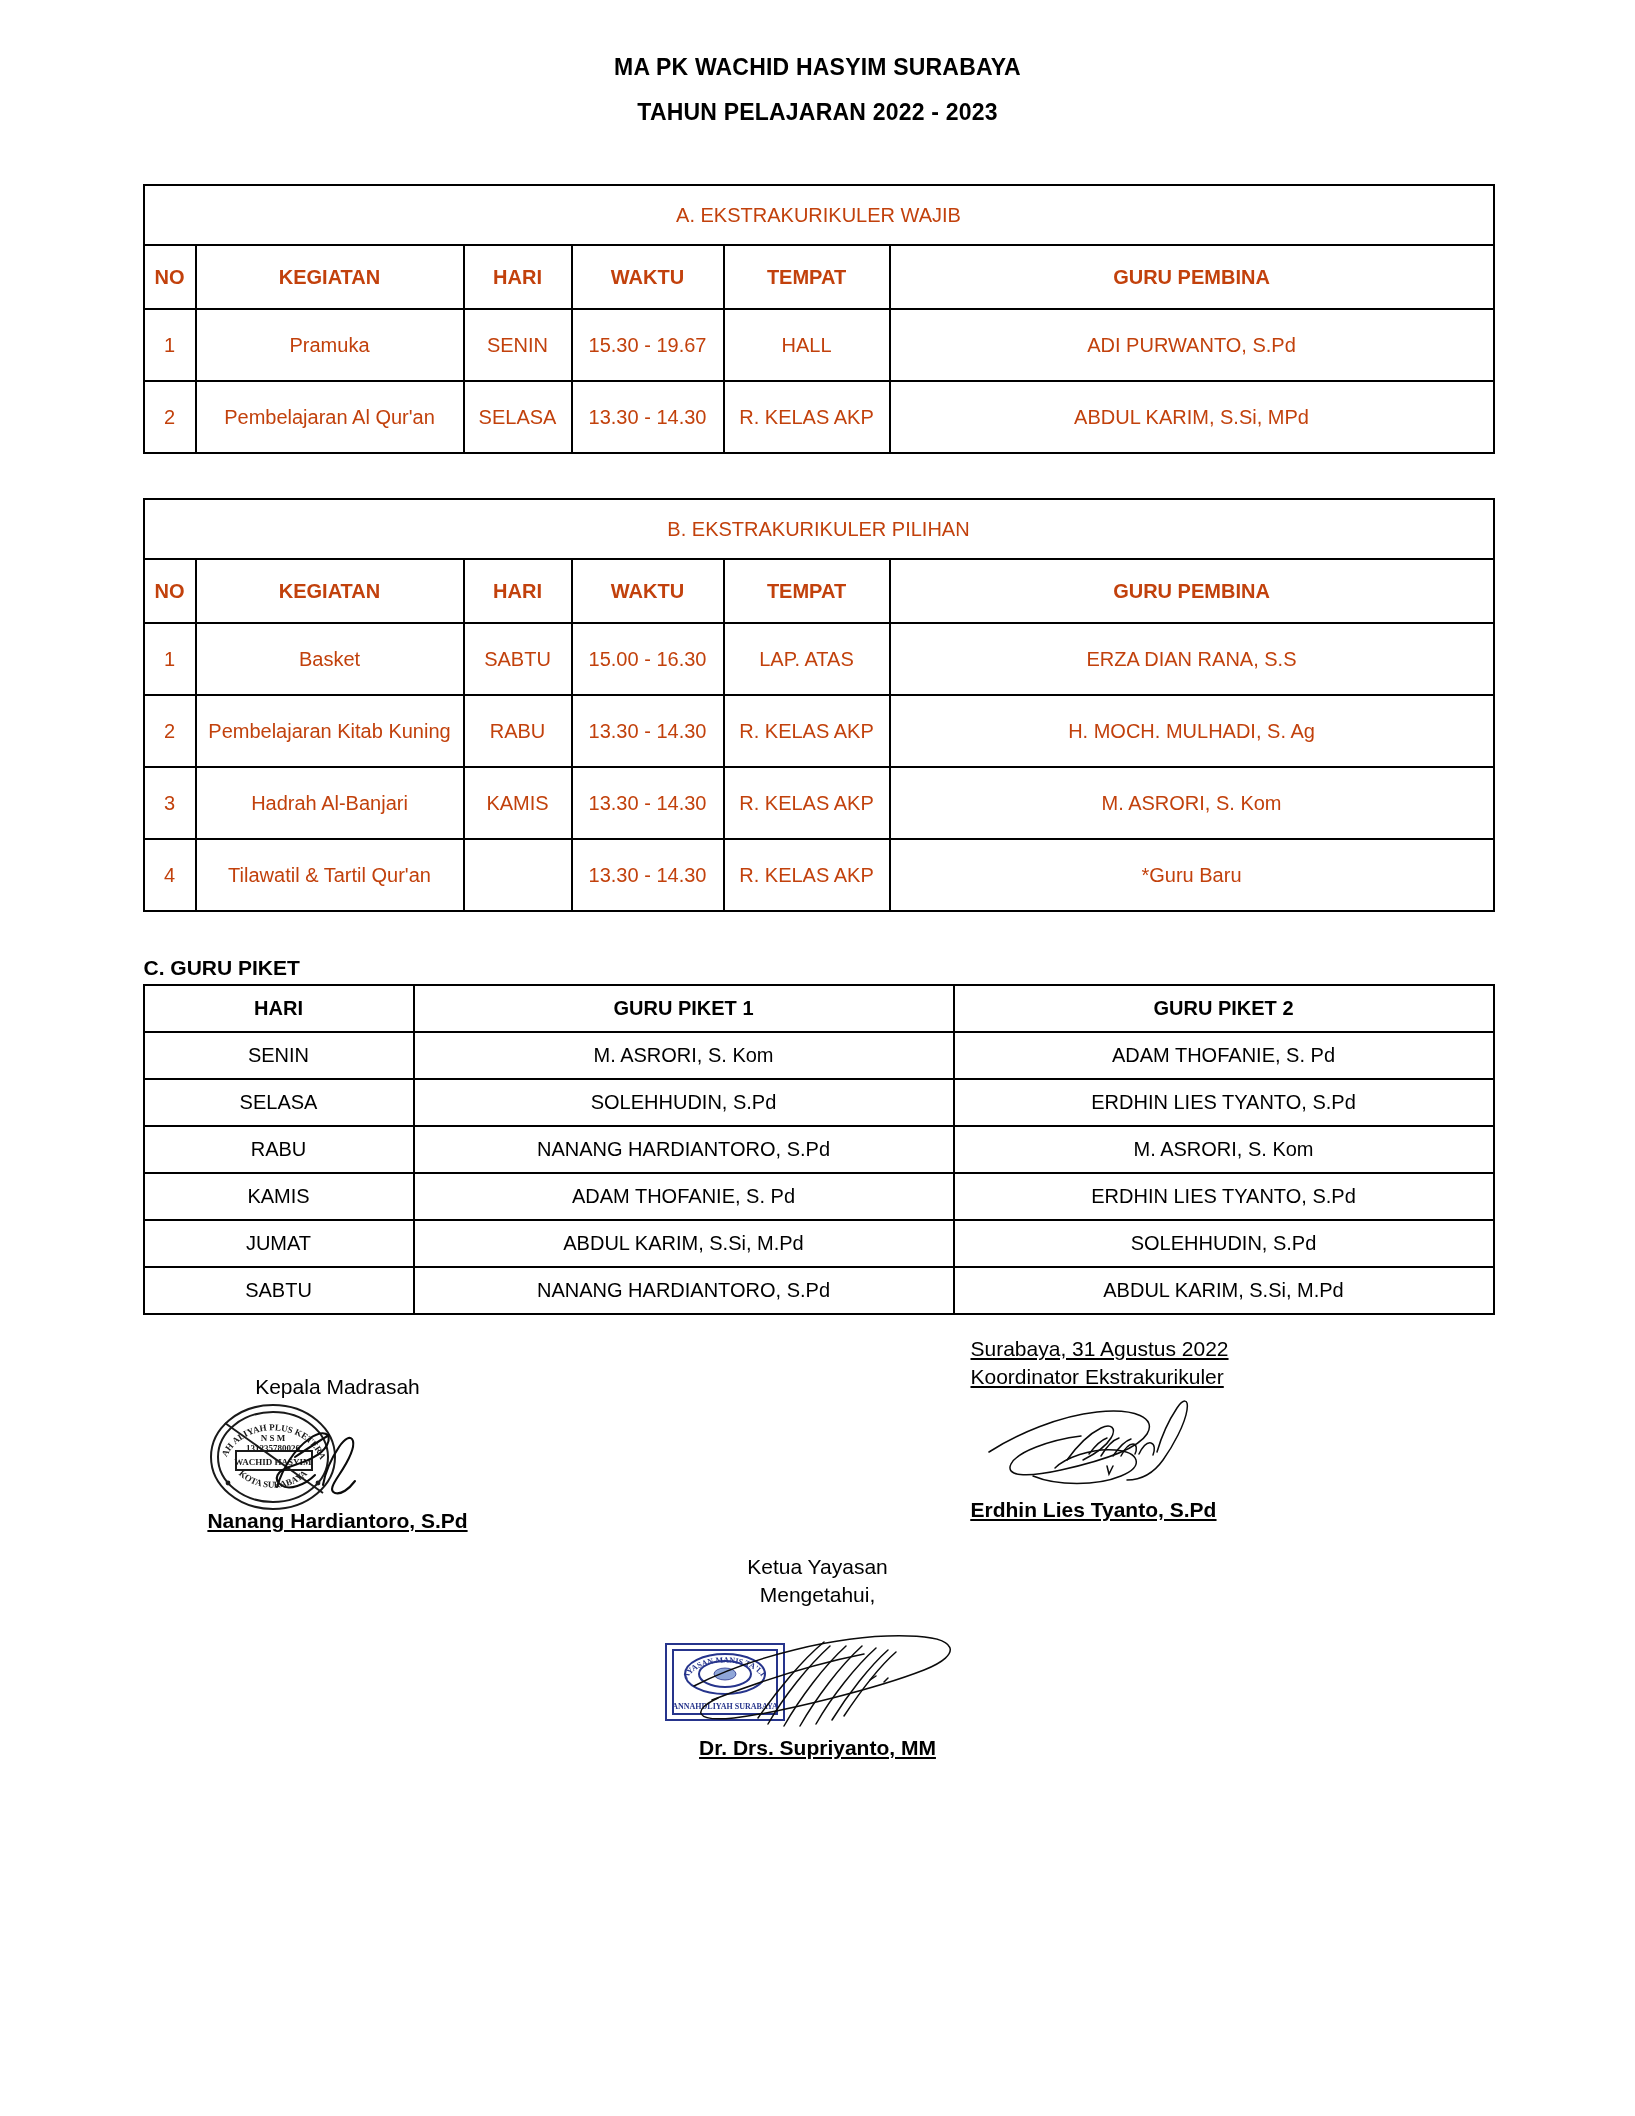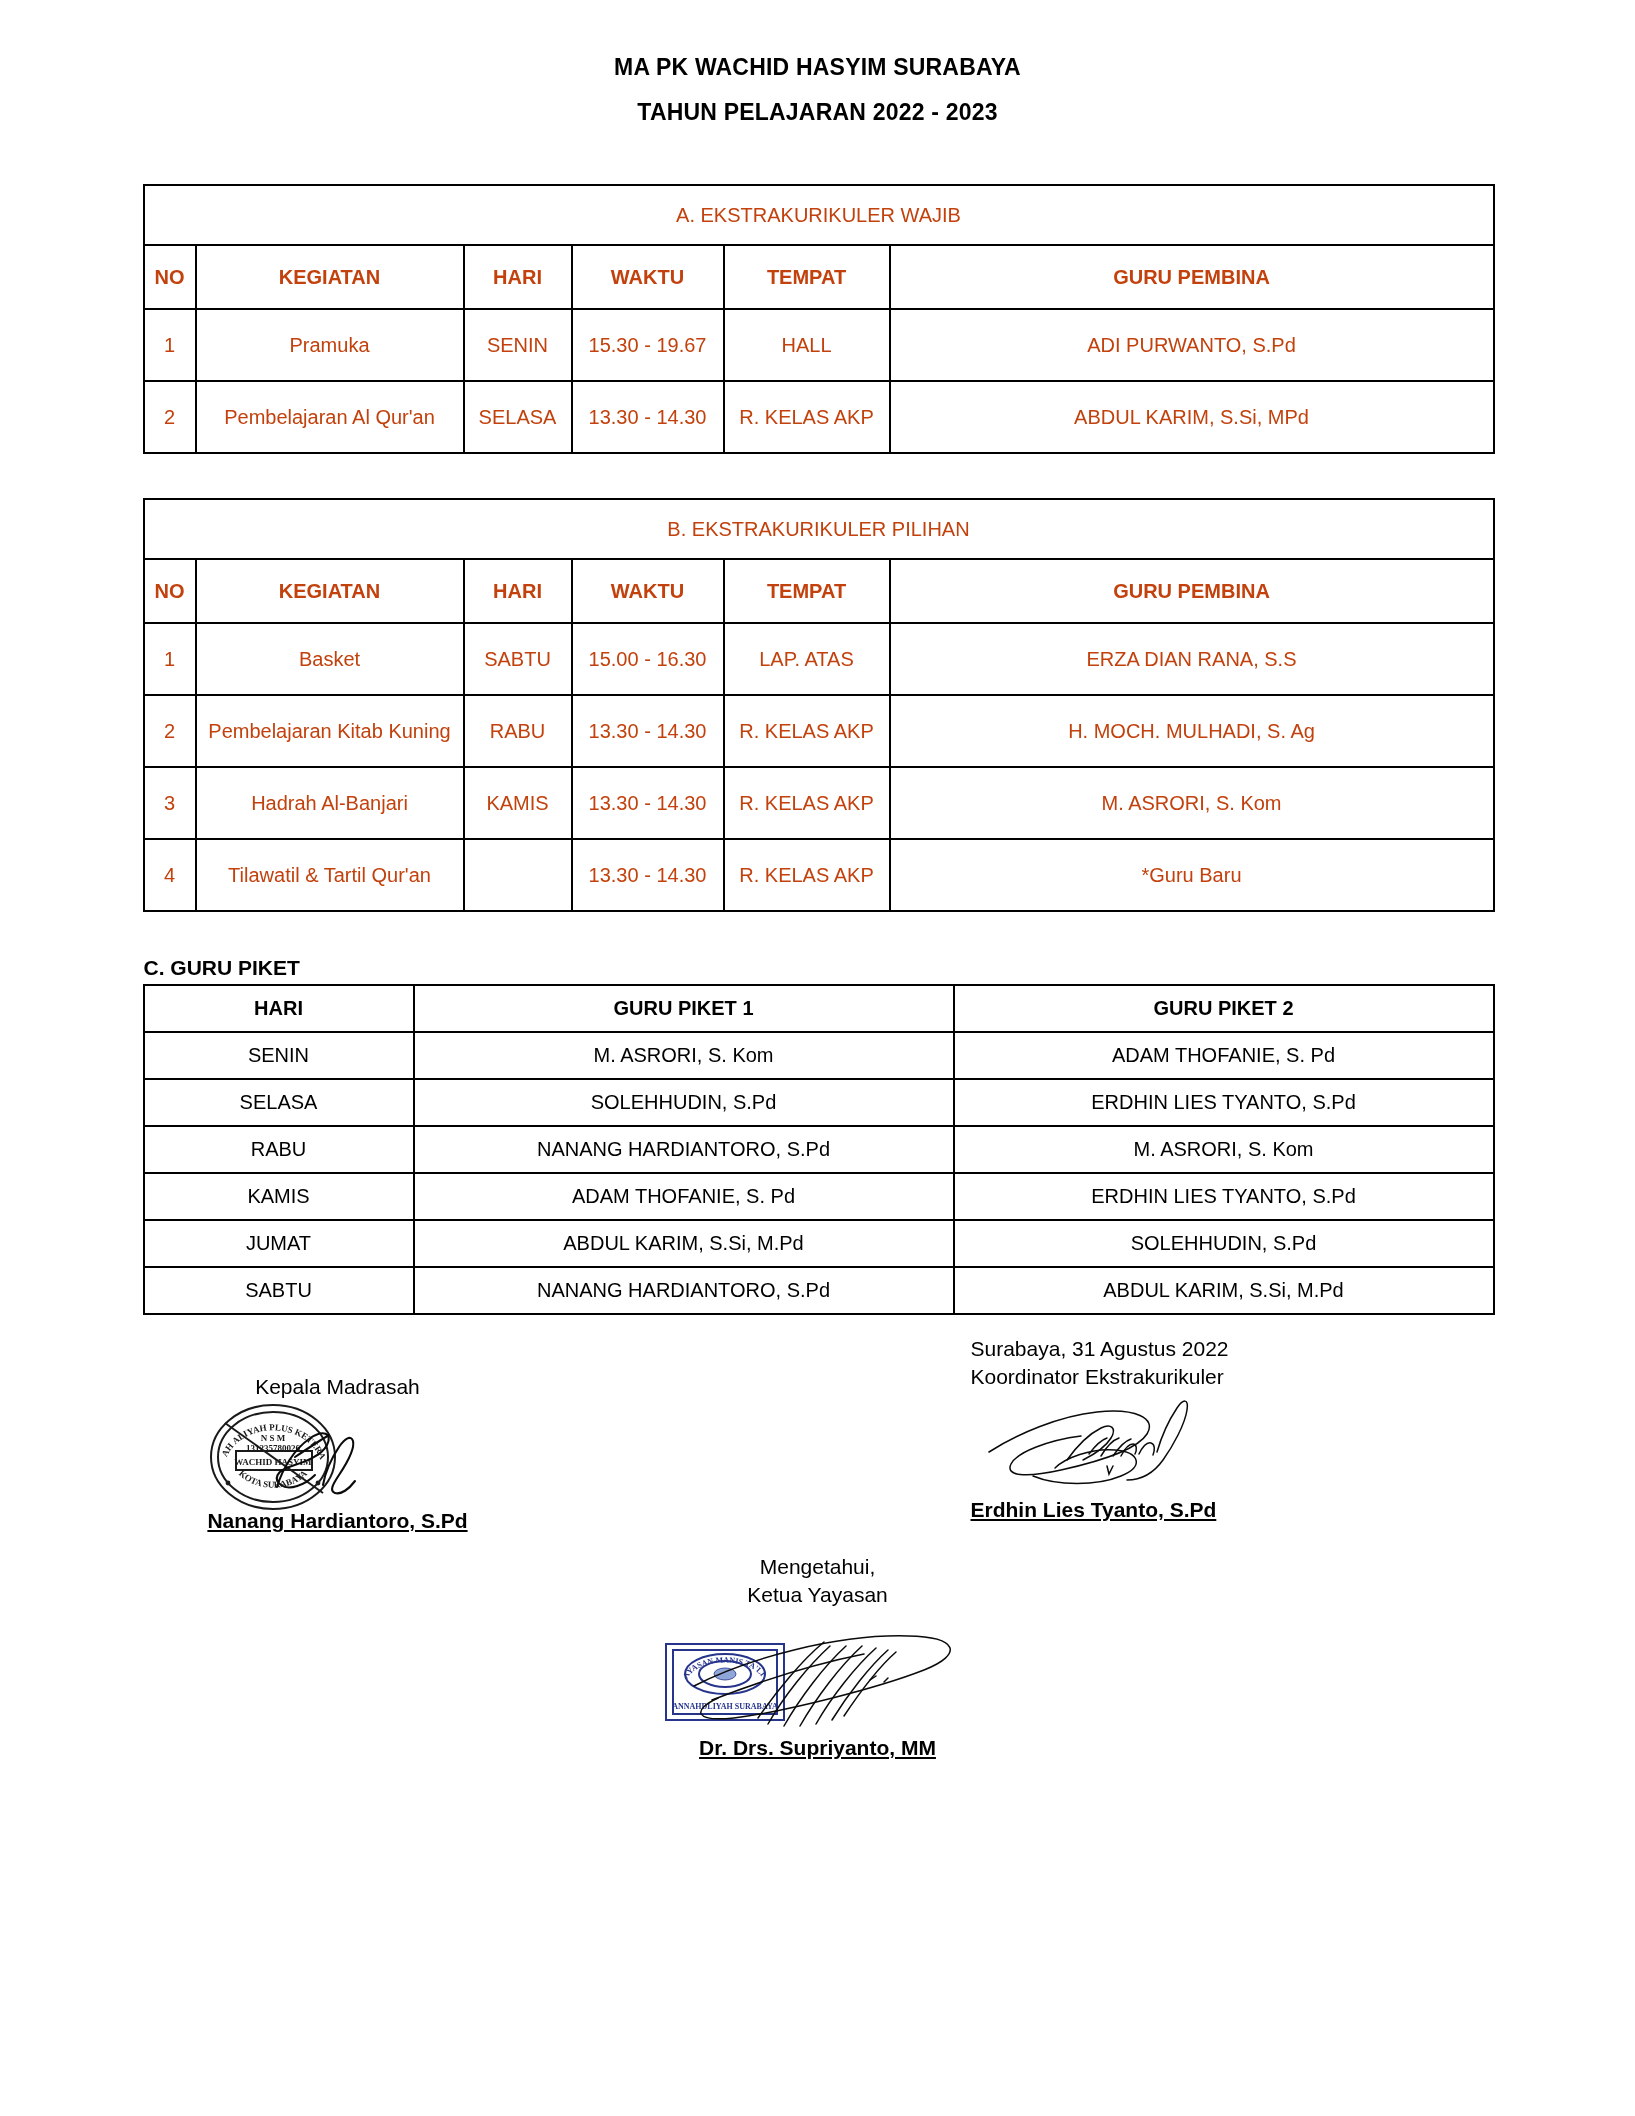--- a/index.html
+++ b/index.html
@@ -124,20 +124,21 @@
     top: 38px;
     text-align: center;
     width: 330px;
   }
   .sig-right {
     position: absolute;
     left: 828px;
     top: 0px;
     text-align: left;
     width: 420px;
+    text-decoration: underline;
   }
   .sig-center {
     position: relative;
     width: 1350px;
     margin: 0 auto;
     margin-top: 8px;
     text-align: center;
   }
   .sig-role {
     font-size: 21px;
@@ -378,22 +379,22 @@
           <path class="pen-thin" d="M 168 64 C 172 56 176 52 180 53 C 184 54 184 60 182 65"></path>
           <path class="pen-thin" d="M 186 62 C 190 48 198 30 206 18 C 212 9 218 8 216 20 C 214 34 202 56 192 70 C 182 84 170 90 156 90"></path>
           <path class="pen-thin" d="M 136 76 L 138 84 L 142 76"></path>
         </svg>
       </div>
       <div class="sig-name">Erdhin Lies Tyanto, S.Pd</div>
     </div>
   </div>
 
   <div class="sig-center">
+    <div class="sig-role">Ketua Yayasan</div>
     <div class="sig-role">Mengetahui,</div>
-    <div class="sig-role">Ketua Yayasan</div>
     <div class="sig-graphic tall" style="width:420px;margin:0 auto;">
       <svg width="420" height="128" viewBox="0 0 420 128">
 
         <g>
           <rect x="58" y="36" width="118" height="76" class="blue-ink" stroke-width="3"></rect>
           <rect x="65" y="42" width="104" height="64" class="blue-ink" stroke-width="1.2"></rect>
           <ellipse cx="117" cy="66" rx="40" ry="20" class="blue-ink" stroke-width="1.2"></ellipse>
           <ellipse cx="117" cy="66" rx="26" ry="13" class="blue-ink" stroke-width="1"></ellipse>
           <ellipse cx="117" cy="66" rx="11" ry="6" fill="#8fa6d8" stroke="#26348c" stroke-width="0.8"></ellipse>
           <path id="yArc" d="M 80 70 A 38 20 0 0 1 154 70" fill="none"></path>

